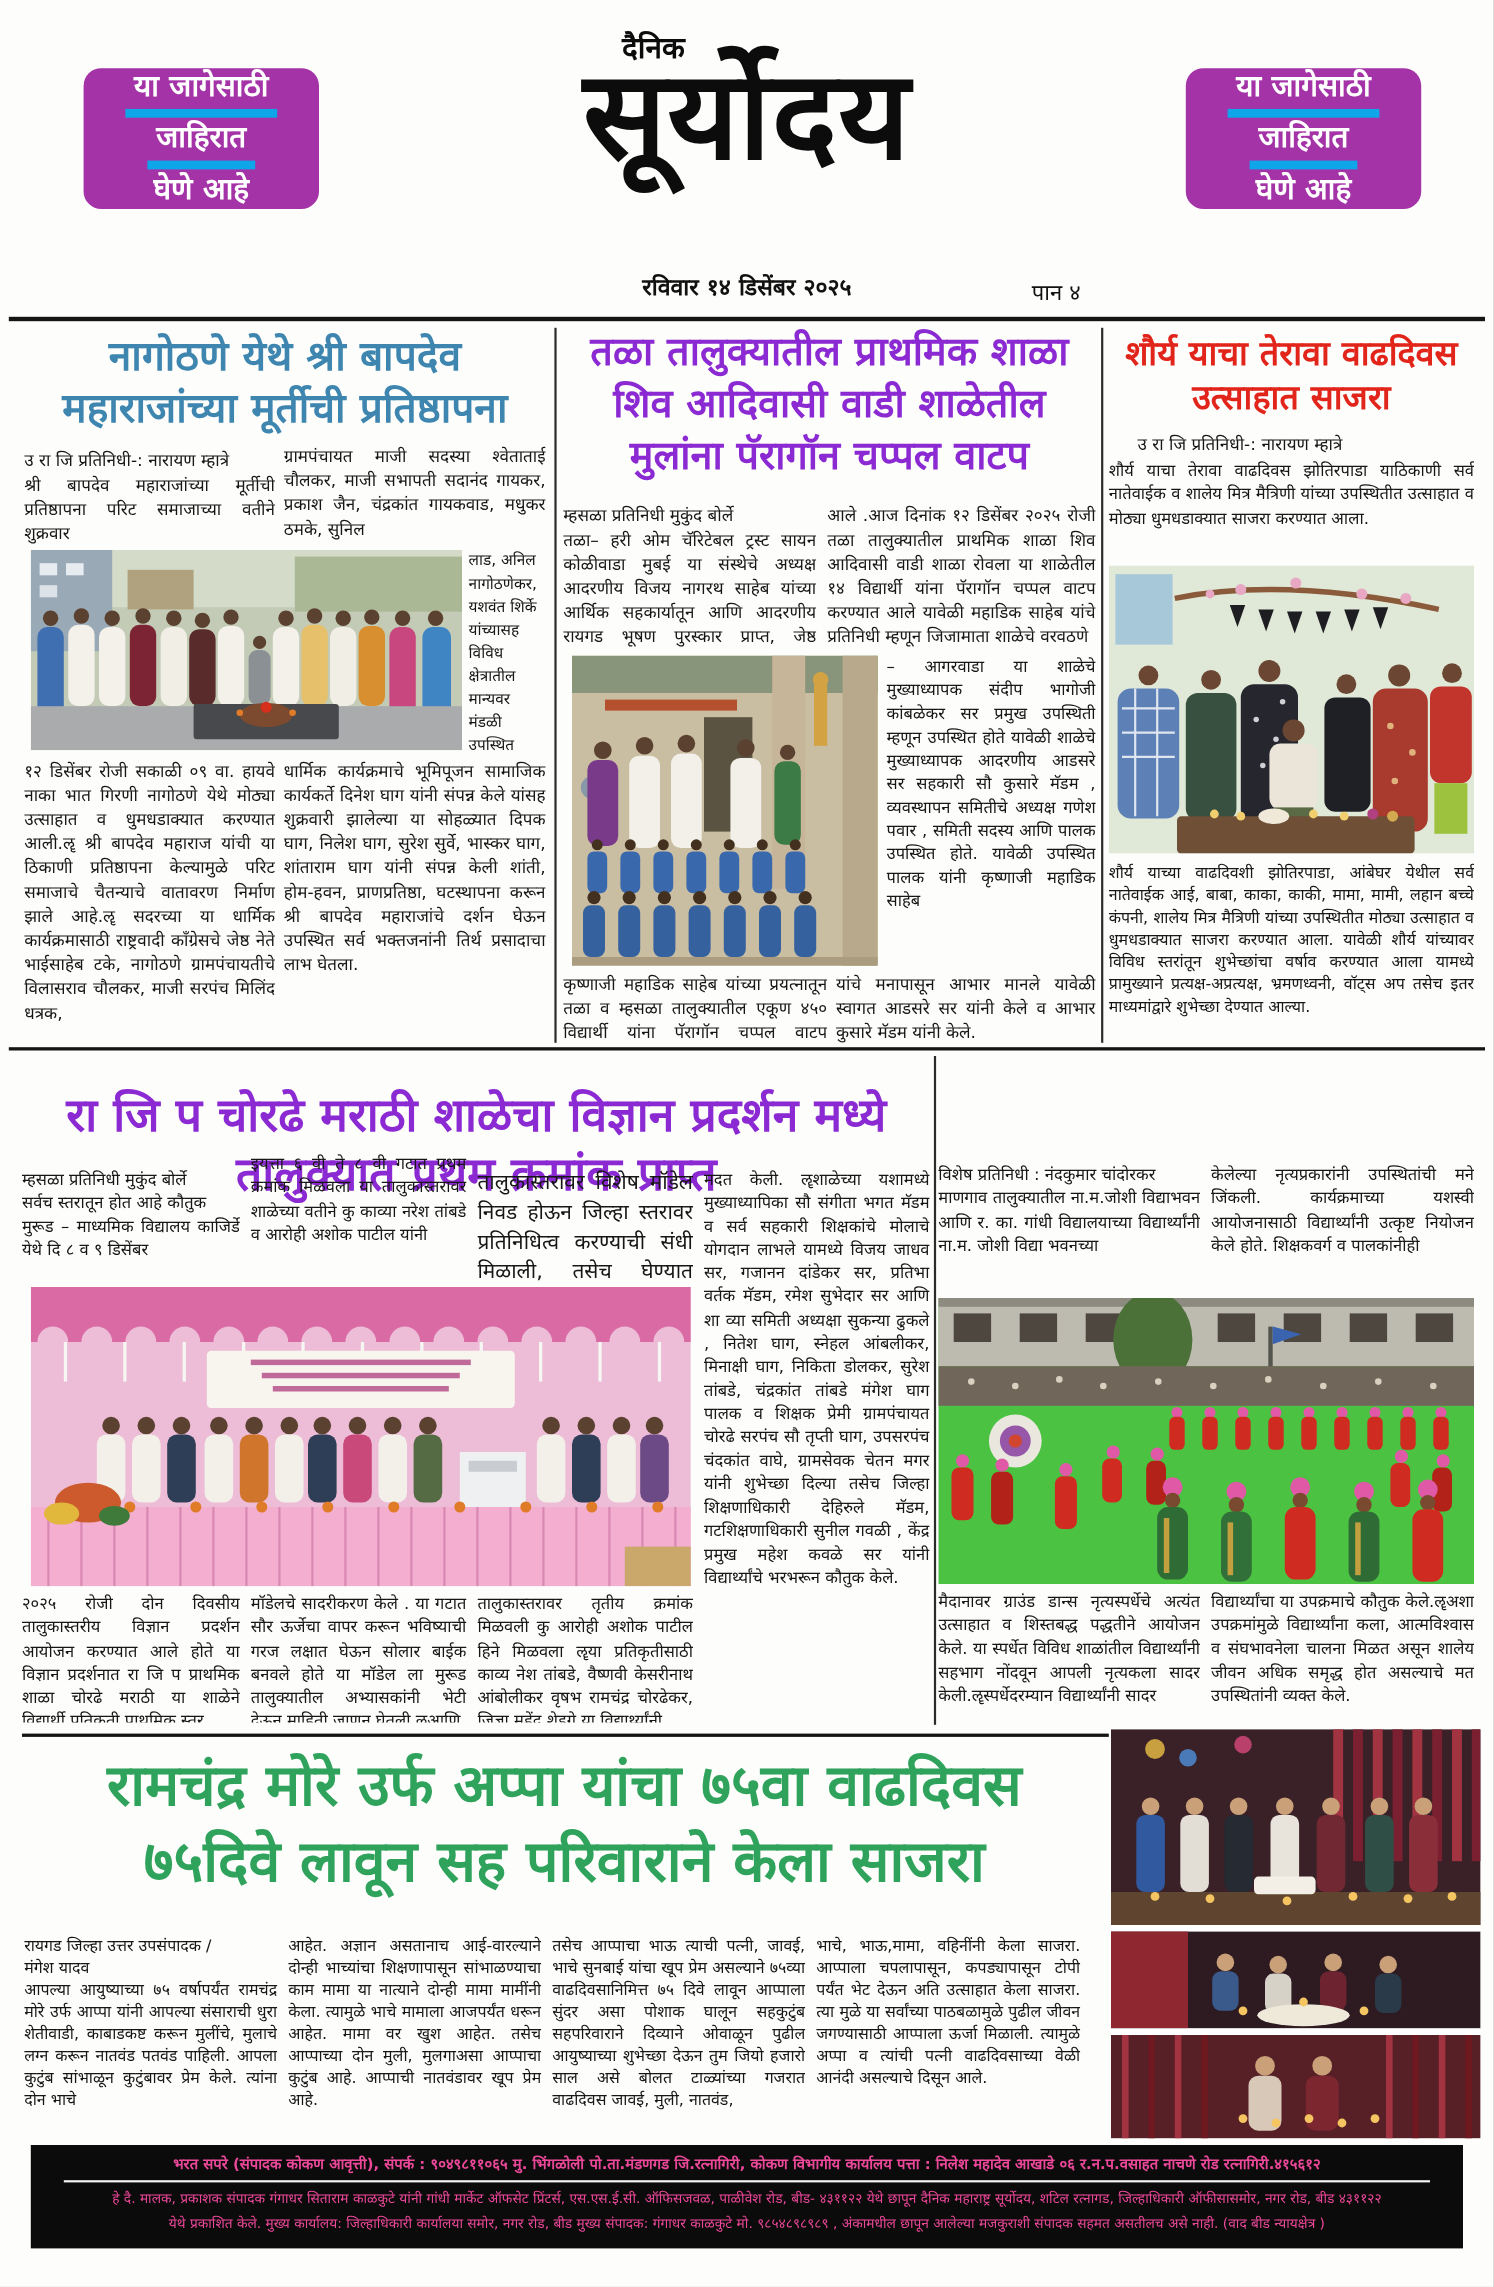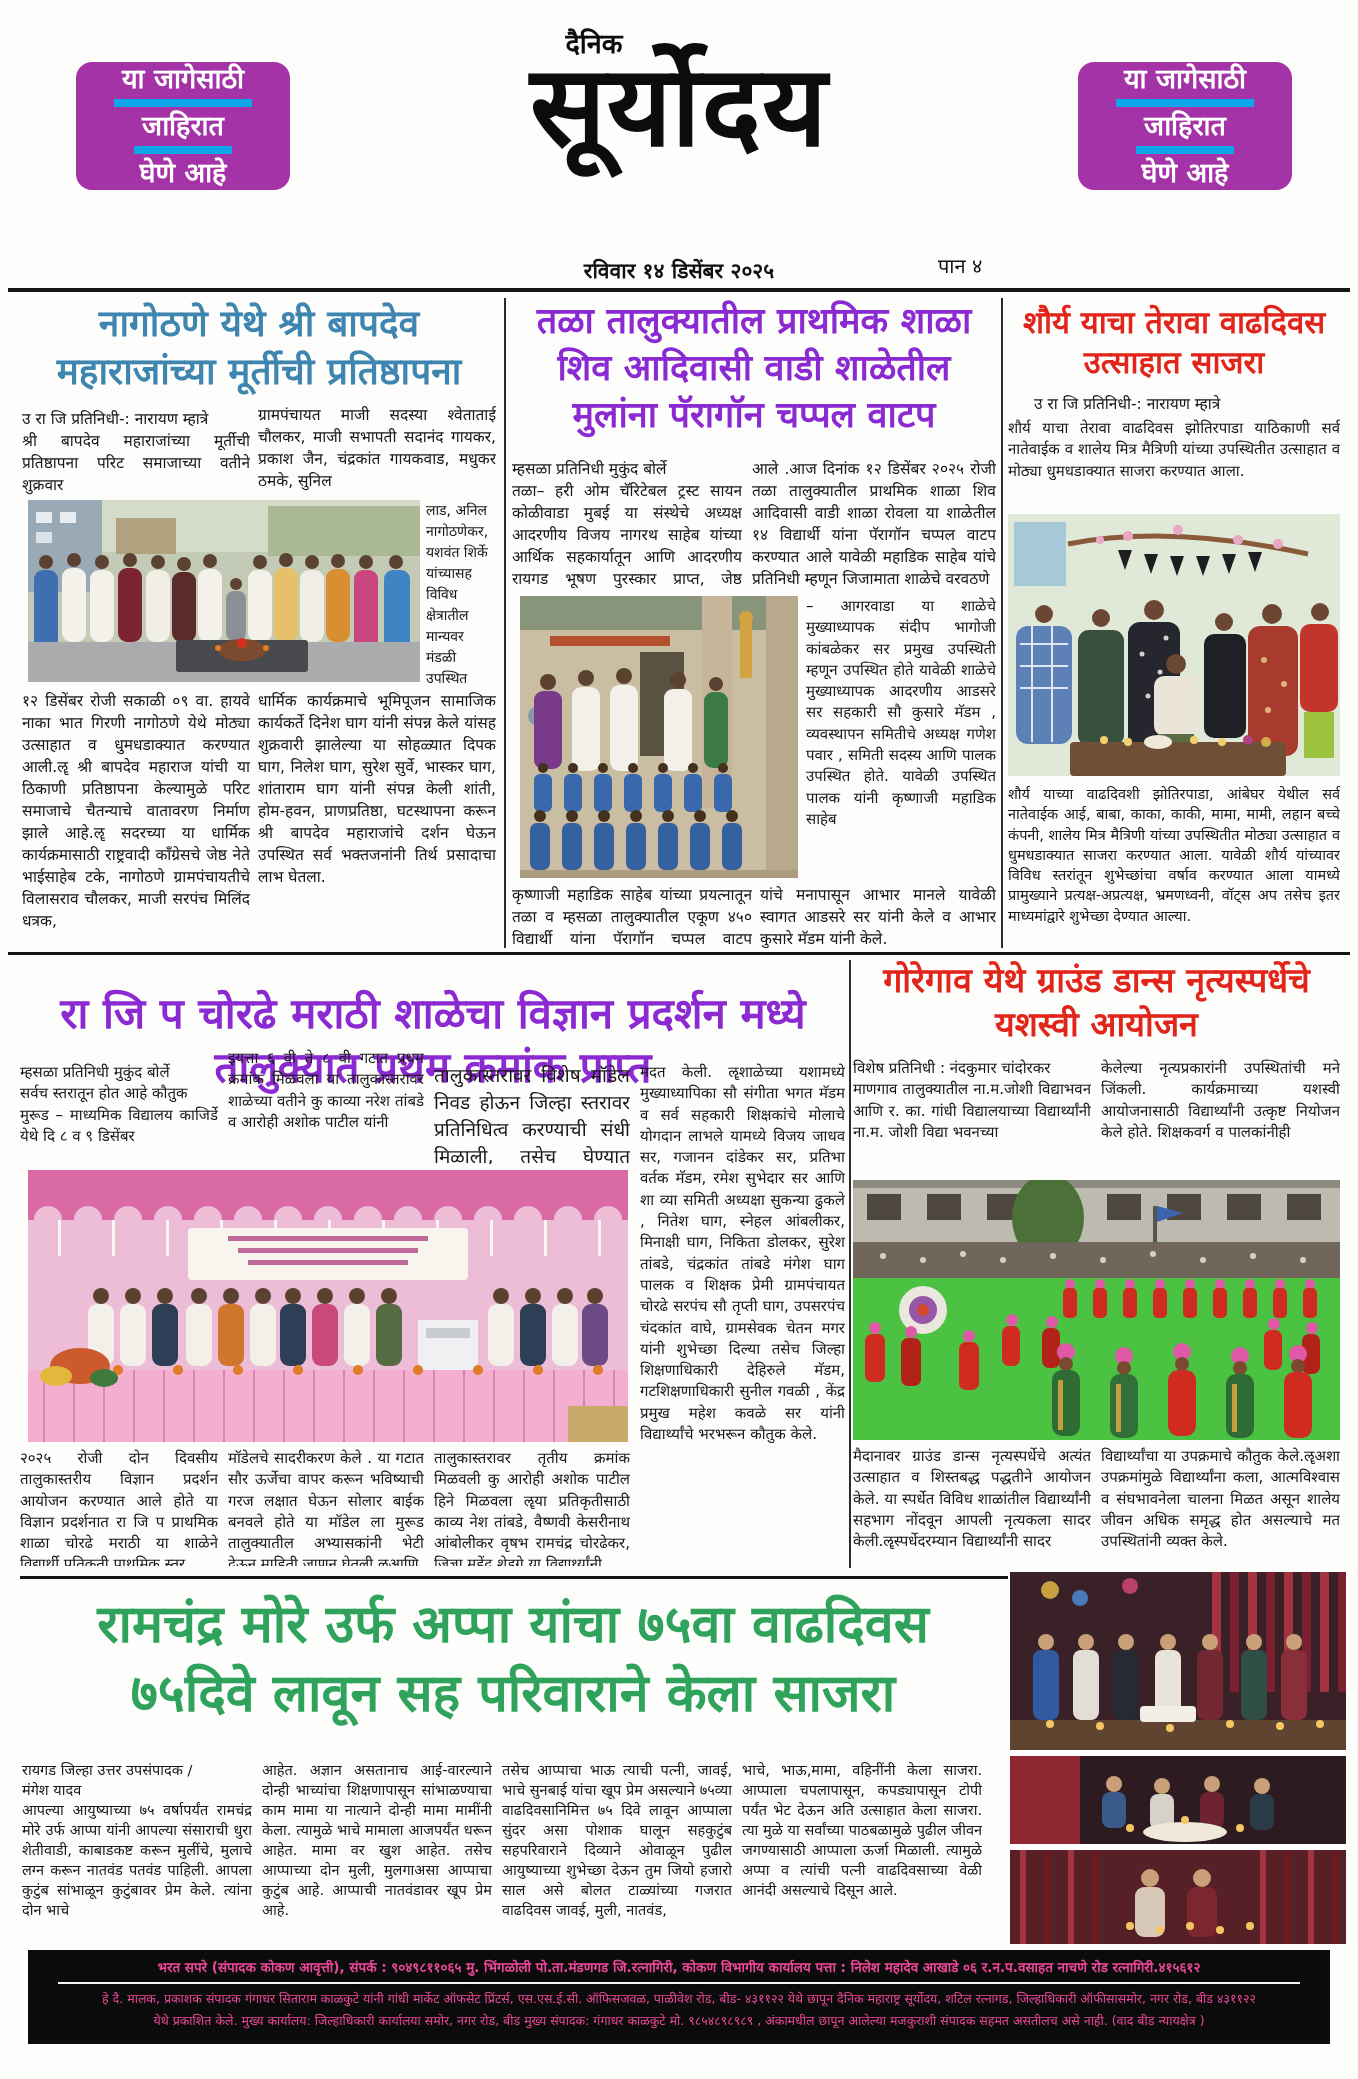--- a/index.html
+++ b/index.html
@@ -38,21 +38,21 @@
     <span class="ln">घेणे आहे</span>
   </div>
   <div class="abs adbox" style="left:1078px;top:62px;width:214px;height:128px;">
     <span class="ln u">या जागेसाठी</span>
     <span class="ln u">जाहिरात</span>
     <span class="ln">घेणे आहे</span>
   </div>
 
   <div class="abs daily" style="left:0;top:24px;width:100%;padding-right:170px;box-sizing:border-box;">दैनिक</div>
   <div class="abs masthead-title" style="left:0;top:42px;width:100%;">सूर्योदय</div>
-  <div class="abs dateline" style="left:0;top:246px;width:100%;margin-top:10px;">रविवार १४ डिसेंबर २०२५</div>
+  <div class="abs dateline" style="left:0;top:246px;width:100%;">रविवार १४ डिसेंबर २०२५</div>
   <div class="abs pagenum" style="left:938px;top:252px;">पान ४</div>
 
   <div class="abs rule-h" style="left:8px;top:288px;width:1342px;height:4px;"></div>
 
   <div class="abs rule-v" style="left:504px;top:298px;width:2px;height:650px;"></div>
   <div class="abs rule-v" style="left:1001px;top:298px;width:2px;height:650px;"></div>
 
   <div class="abs hl hl-blue" style="left:22px;top:300px;width:474px;height:102px;font-size:37px;">नागोठणे येथे श्री बापदेव महाराजांच्या मूर्तीची प्रतिष्ठापना</div>
   <div class="abs btext" style="left:22px;top:408px;width:228px;height:92px;">उ रा जि प्रतिनिधी-: नारायण म्हात्रे
 श्री बापदेव महाराजांच्या मूर्तीची प्रतिष्ठापना परिट समाजाच्या वतीने शुक्रवार</div>
@@ -330,21 +330,20 @@
     <ellipse cx="52" cy="196" rx="30" ry="18" fill="#cc5a2c"></ellipse>
       <ellipse cx="28" cy="206" rx="16" ry="10" fill="#e2b83c"></ellipse>
       <ellipse cx="76" cy="208" rx="14" ry="9" fill="#3f7a3a"></ellipse>
     <rect x="540" y="236" width="60" height="36" fill="#caa86c"></rect>
   </svg>
 
   <div class="abs btext" style="left:20px;top:1448px;width:198px;height:118px;font-size:15px;">२०२५ रोजी दोन दिवसीय तालुकास्तरीय विज्ञान प्रदर्शन आयोजन करण्यात आले होते या विज्ञान प्रदर्शनात रा जि प प्राथमिक शाळा चोरढे मराठी या शाळेने विद्यार्थी प्रतिकृती प्राथमिक स्तर</div>
   <div class="abs btext" style="left:228px;top:1448px;width:196px;height:118px;font-size:15px;">मॉडेलचे सादरीकरण केले . या गटात सौर ऊर्जेचा वापर करून भविष्याची गरज लक्षात घेऊन सोलार बाईक बनवले होते या मॉडेल ला मुरूड तालुक्यातील अभ्यासकांनी भेटी देऊन माहिती जाणून घेतली ॡआणि</div>
   <div class="abs btext" style="left:434px;top:1448px;width:196px;height:118px;font-size:15px;">तालुकास्तरावर तृतीय क्रमांक मिळवली कु आरोही अशोक पाटील हिने मिळवला ॡया प्रतिकृतीसाठी काव्य नेश तांबडे, वैष्णवी केसरीनाथ आंबोलीकर वृषभ रामचंद्र चोरढेकर, जिज्ञा महेंद्र शेडगे या विद्यार्थ्यांनी</div>
 
-  <div class="abs hl hl-red" style="left:853px;top:958px;width:487px;height:96px;font-size:34px;">गोरेगाव येथे ग्राउंड डान्स नृत्यस्पर्धेचे यशस्वी आयोजन</div>
   <div class="abs btext" style="left:853px;top:1058px;width:238px;height:118px;font-size:15px;">विशेष प्रतिनिधी : नंदकुमार चांदोरकर
 माणगाव तालुक्यातील ना.म.जोशी विद्याभवन आणि र. का. गांधी विद्यालयाच्या विद्यार्थ्यांनी ना.म. जोशी विद्या भवनच्या</div>
   <div class="abs btext" style="left:1101px;top:1058px;width:239px;height:118px;font-size:15px;">केलेल्या नृत्यप्रकारांनी उपस्थितांची मने जिंकली. कार्यक्रमाच्या यशस्वी आयोजनासाठी विद्यार्थ्यांनी उत्कृष्ट नियोजन केले होते. शिक्षकवर्ग व पालकांनीही</div>
 
   <svg class="abs" style="left:853px;top:1180px;" width="487" height="260" viewBox="0 0 487 260">
     <rect width="487" height="260" fill="#4cc243"></rect>
     <rect width="487" height="62" fill="#bdbbb0"></rect>
       <rect width="487" height="8" fill="#8d8b80"></rect>
     <rect x="14" y="14" width="34" height="26" fill="#4d473f"></rect>
       <rect x="74" y="14" width="34" height="26" fill="#4d473f"></rect>

